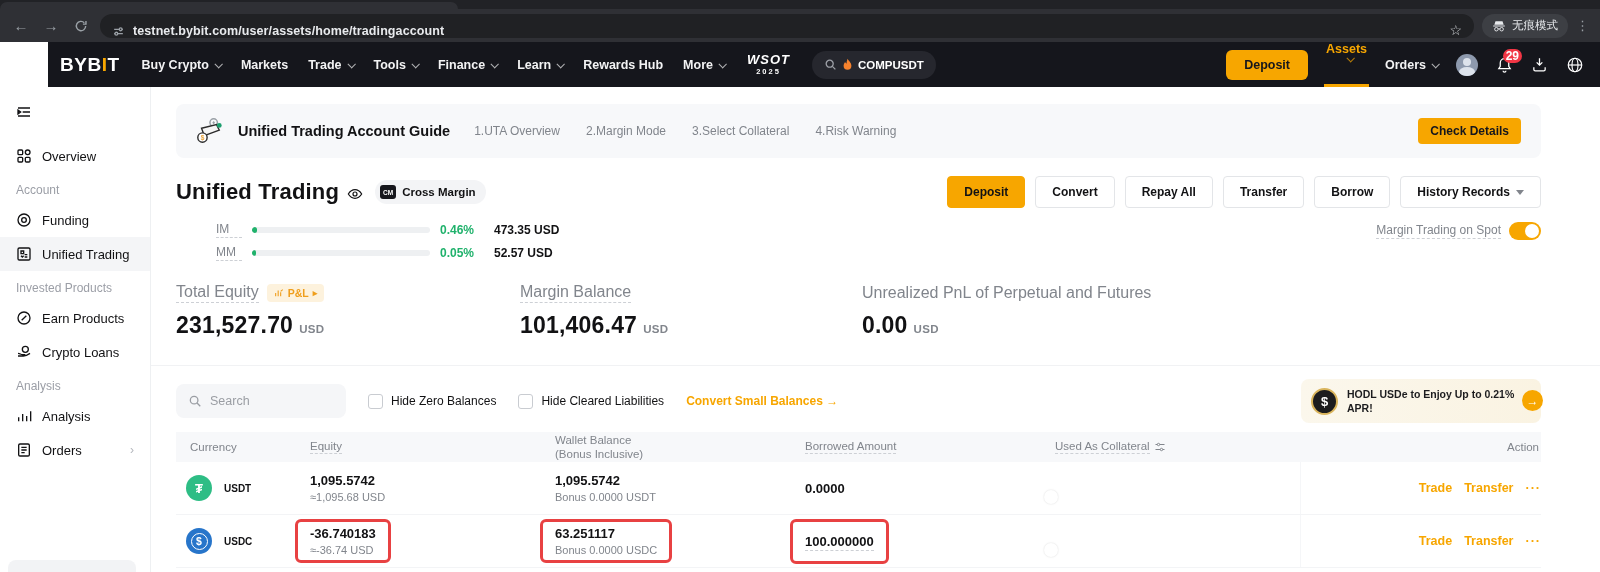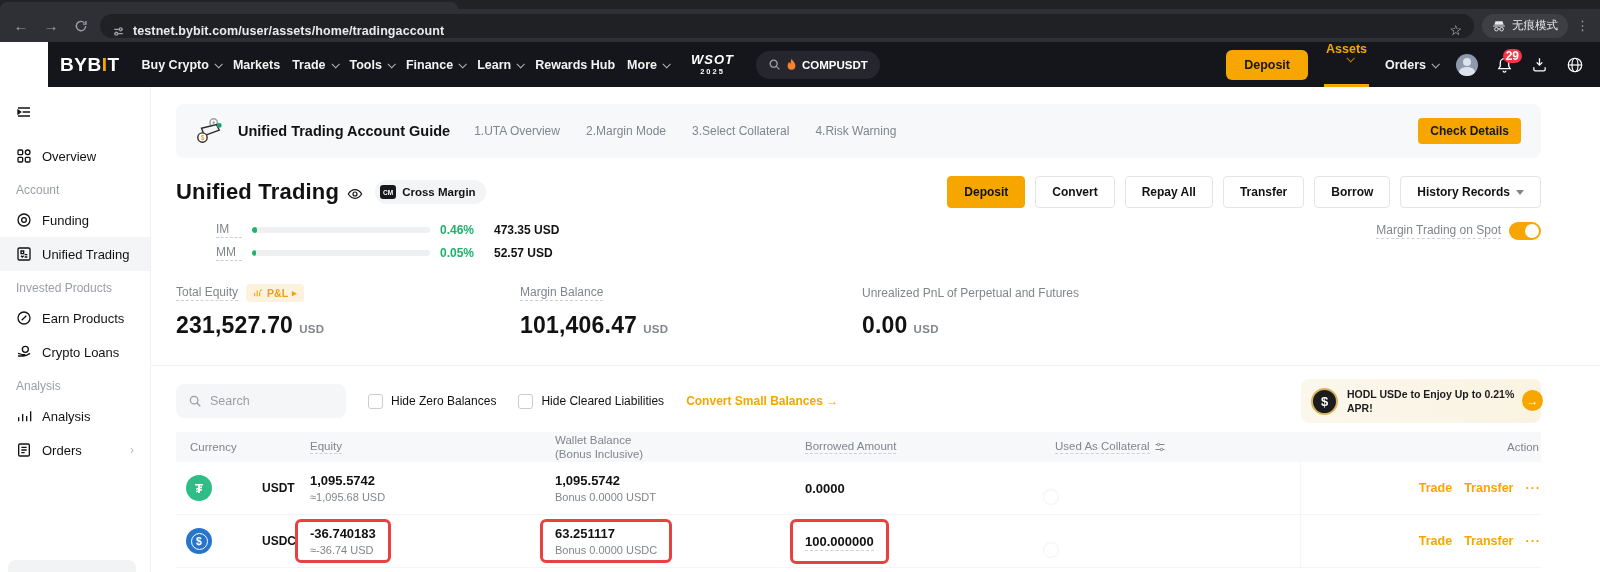--- a/index.html
+++ b/index.html
@@ -19,21 +19,21 @@
   .url-pill{flex:1;height:24px;background:#202124;border-radius:12px;display:flex;align-items:flex-end;padding:0 12px;gap:8px;}
   .url-text{color:#e8eaed;font-size:12.5px;font-weight:700;letter-spacing:.1px;}
   .star{color:#cfd2d6;font-size:14px;margin-left:4px;}
   .incog{height:24px;background:#3d3f44;border-radius:12px;display:flex;align-items:center;gap:6px;padding:0 10px;color:#e8eaed;font-size:11.5px;}
   .dots{color:#9aa0a6;font-size:13px;letter-spacing:1px;width:14px;text-align:center;}
 
   
   .sitenav{height:45px;background:#15161c;display:flex;align-items:center;padding:0 16px 0 12px;gap:0;position:relative;margin-left:48px;}
   .logo{font-size:19px;font-weight:800;color:#fff;letter-spacing:.5px;margin-right:22px;}
   .logo .accent{color:var(--accent);}
-  .navitems{display:flex;align-items:center;gap:12px;}
+  .navitems{display:flex;align-items:center;gap:20px;}
   .navitem{color:#f3f3f4;font-size:12.5px;font-weight:700;display:flex;align-items:center;white-space:nowrap;}
   .chev{width:6px;height:6px;border-right:1.4px solid currentColor;border-bottom:1.4px solid currentColor;transform:rotate(45deg) translateY(-1px);display:inline-block;margin-left:6px;opacity:.7;}
   .wsot{color:#fff;text-align:center;margin-left:22px;line-height:1;}
   .wsot .l1{font-size:13px;font-weight:800;font-style:italic;letter-spacing:1px;}
   .wsot .l2{font-size:7.5px;font-weight:700;letter-spacing:2px;margin-top:2px;}
   .navsearch{margin-left:22px;height:28px;min-width:118px;background:#26272e;border-radius:14px;display:flex;align-items:center;gap:5px;padding:0 12px;}
   .navsearch .q{color:#9ea1a8;}
   .navsearch .val{color:#fff;font-size:11.5px;font-weight:700;}
   .navright{margin-left:auto;display:flex;align-items:center;gap:18px;}
   .btn-deposit-nav{background:var(--accent);color:#15161c;font-size:12.5px;font-weight:700;border:none;height:30px;padding:0 18px;border-radius:6px;cursor:pointer;}
@@ -93,21 +93,21 @@
   .toggle{width:32px;height:18px;border-radius:9px;background:var(--accent);position:relative;cursor:pointer;flex:0 0 auto;}
   .toggle::after{content:"";position:absolute;right:2px;top:2px;width:14px;height:14px;border-radius:50%;background:#fff;}
   .toggle.soft{background:#fbe2bd;}
   .toggle.soft::after{box-shadow:0 0 2px rgba(0,0,0,.15);}
 
   
   .stats{margin-top:22px;display:flex;}
   .stat{width:344px;}
   .stat:nth-child(2){width:342px;}
   .stat-top{display:flex;align-items:center;gap:8px;height:20px;}
-  .stat-label{font-size:12px;color:var(--sub);}
+  .stat-label{font-size:16px;color:var(--sub);}
   .pnl-badge{background:#fdf2dd;border-radius:4px;height:18px;display:flex;align-items:center;gap:4px;padding:0 7px;color:#ef9e1b;font-size:10.5px;font-weight:800;cursor:pointer;}
   .pnl-badge .arr{font-size:9px;}
   .stat-val{margin-top:9px;font-size:23px;font-weight:800;letter-spacing:.2px;display:flex;align-items:baseline;gap:6px;}
   .unit{font-size:11.5px;font-weight:700;color:var(--sub);letter-spacing:.3px;}
 
   .divider{height:1px;background:#f1f2f4;margin:26px -59px 0 -25px;}
 
   
   .frow{margin-top:13px;display:flex;align-items:center;gap:22px;}
   .search{width:170px;height:34px;background:#f5f6f8;border-radius:8px;display:flex;align-items:center;gap:8px;padding:0 12px;color:#9a9da3;}
@@ -128,21 +128,21 @@
   .thead .cell{display:flex;align-items:center;gap:4px;}
   .cell-first{padding-left:14px;}
   .cell-right{justify-content:flex-end;text-align:right;padding-right:2px;}
   .wallet-h{line-height:1.25;}
   .trow{height:53px;border-bottom:1px solid #f3f4f6;font-size:13px;}
   .cur{display:flex;align-items:center;gap:12px;padding-left:10px;}
   .coin-ic{width:26px;height:26px;border-radius:50%;color:#fff;display:flex;align-items:center;justify-content:center;font-size:13px;font-weight:800;flex:0 0 auto;}
   .coin-ic.usdt{background:var(--usdt);}
   .coin-ic.usdc{background:var(--usdc);}
   .coin-ic.usdc .ring{width:17px;height:17px;border:1.4px solid #fff;border-radius:50%;display:flex;align-items:center;justify-content:center;font-size:10.5px;font-weight:800;}
-  .sym{font-weight:700;font-size:12px;margin-left:38px;}
+  .sym{font-weight:700;font-size:10px;}
   .two .l1{font-weight:700;}
   .two .l2{font-size:11px;color:var(--sub);margin-top:3px;}
   .num{font-weight:700;}
   .redbox{display:inline-block;border:3px solid var(--red);border-radius:6px;padding:4px 12px;margin-left:-15px;}
   .dotted-num{border-bottom:1px dashed #cdd0d5;padding-bottom:1px;}
   .coll-cell{padding-left:5px;}
   .action-cell{display:flex;justify-content:flex-end;align-items:center;gap:12px;color:var(--accent);font-weight:700;font-size:12.5px;height:100%;border-left:1px solid #f5f6f8;}
   .action-cell span{cursor:pointer;}
   .more-dots{letter-spacing:1px;}
   svg{display:block;}

